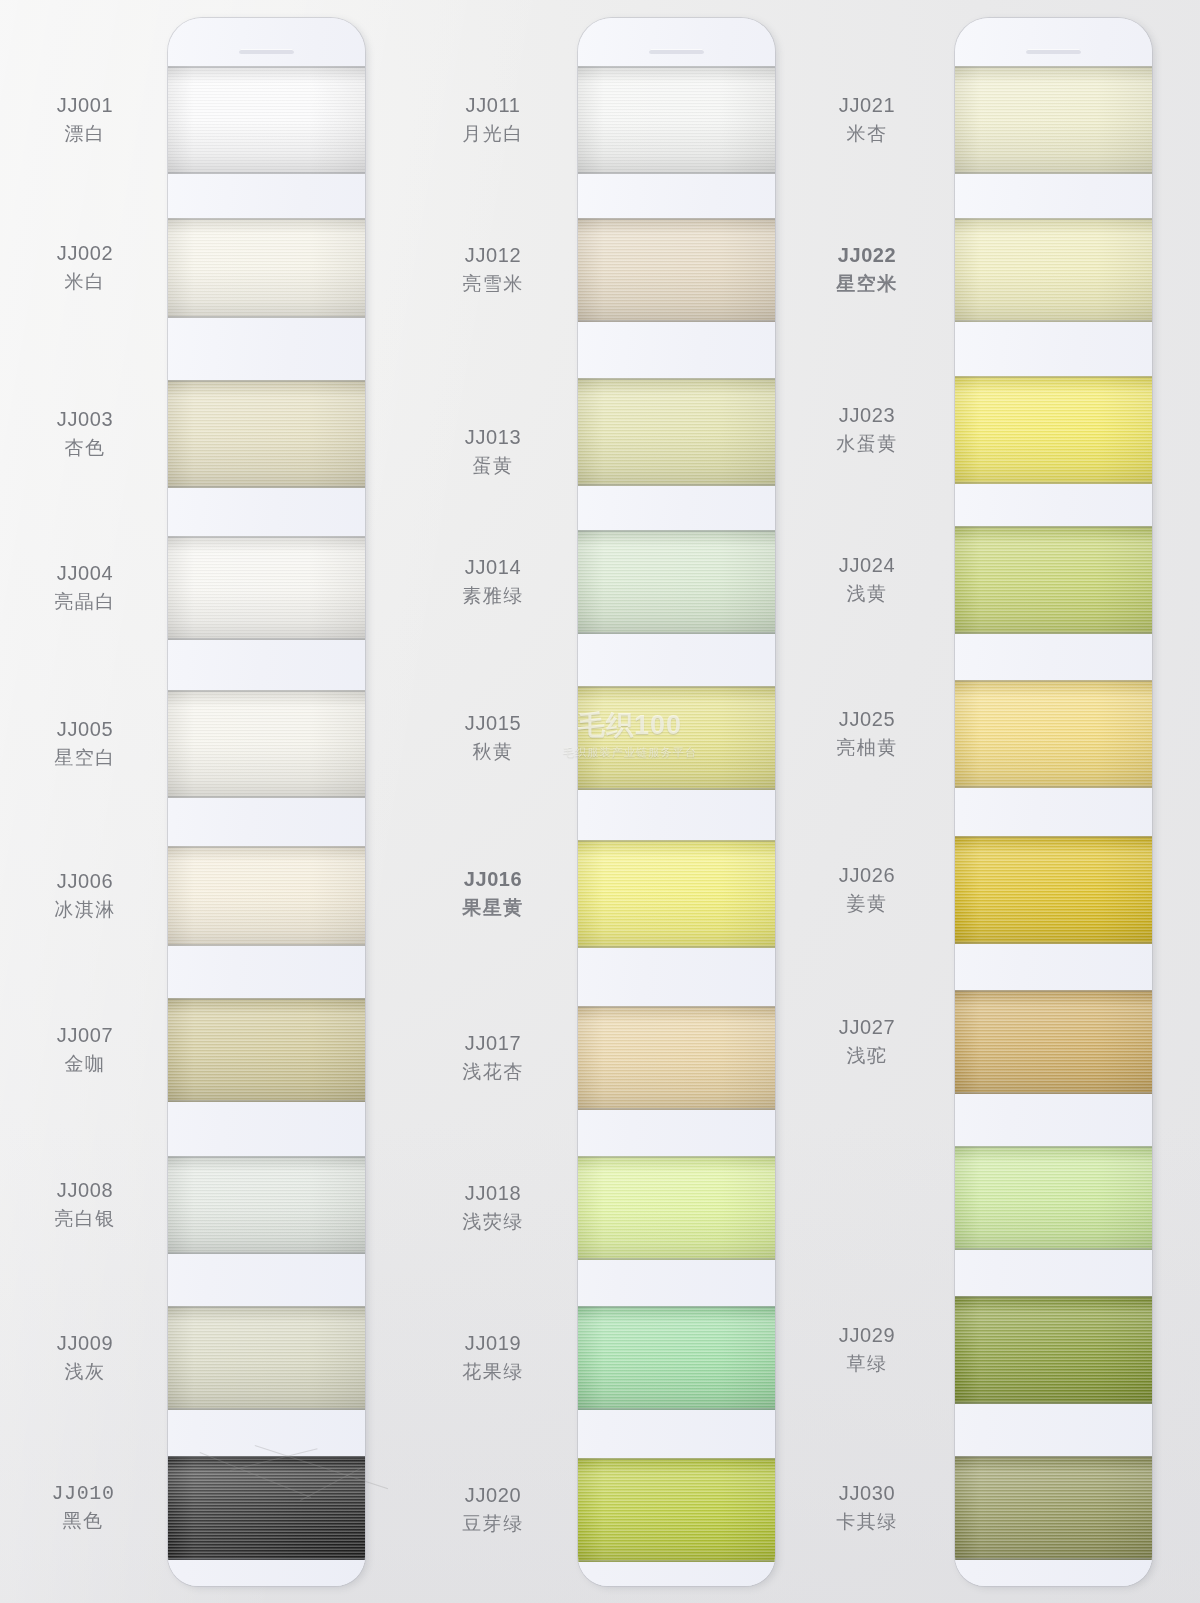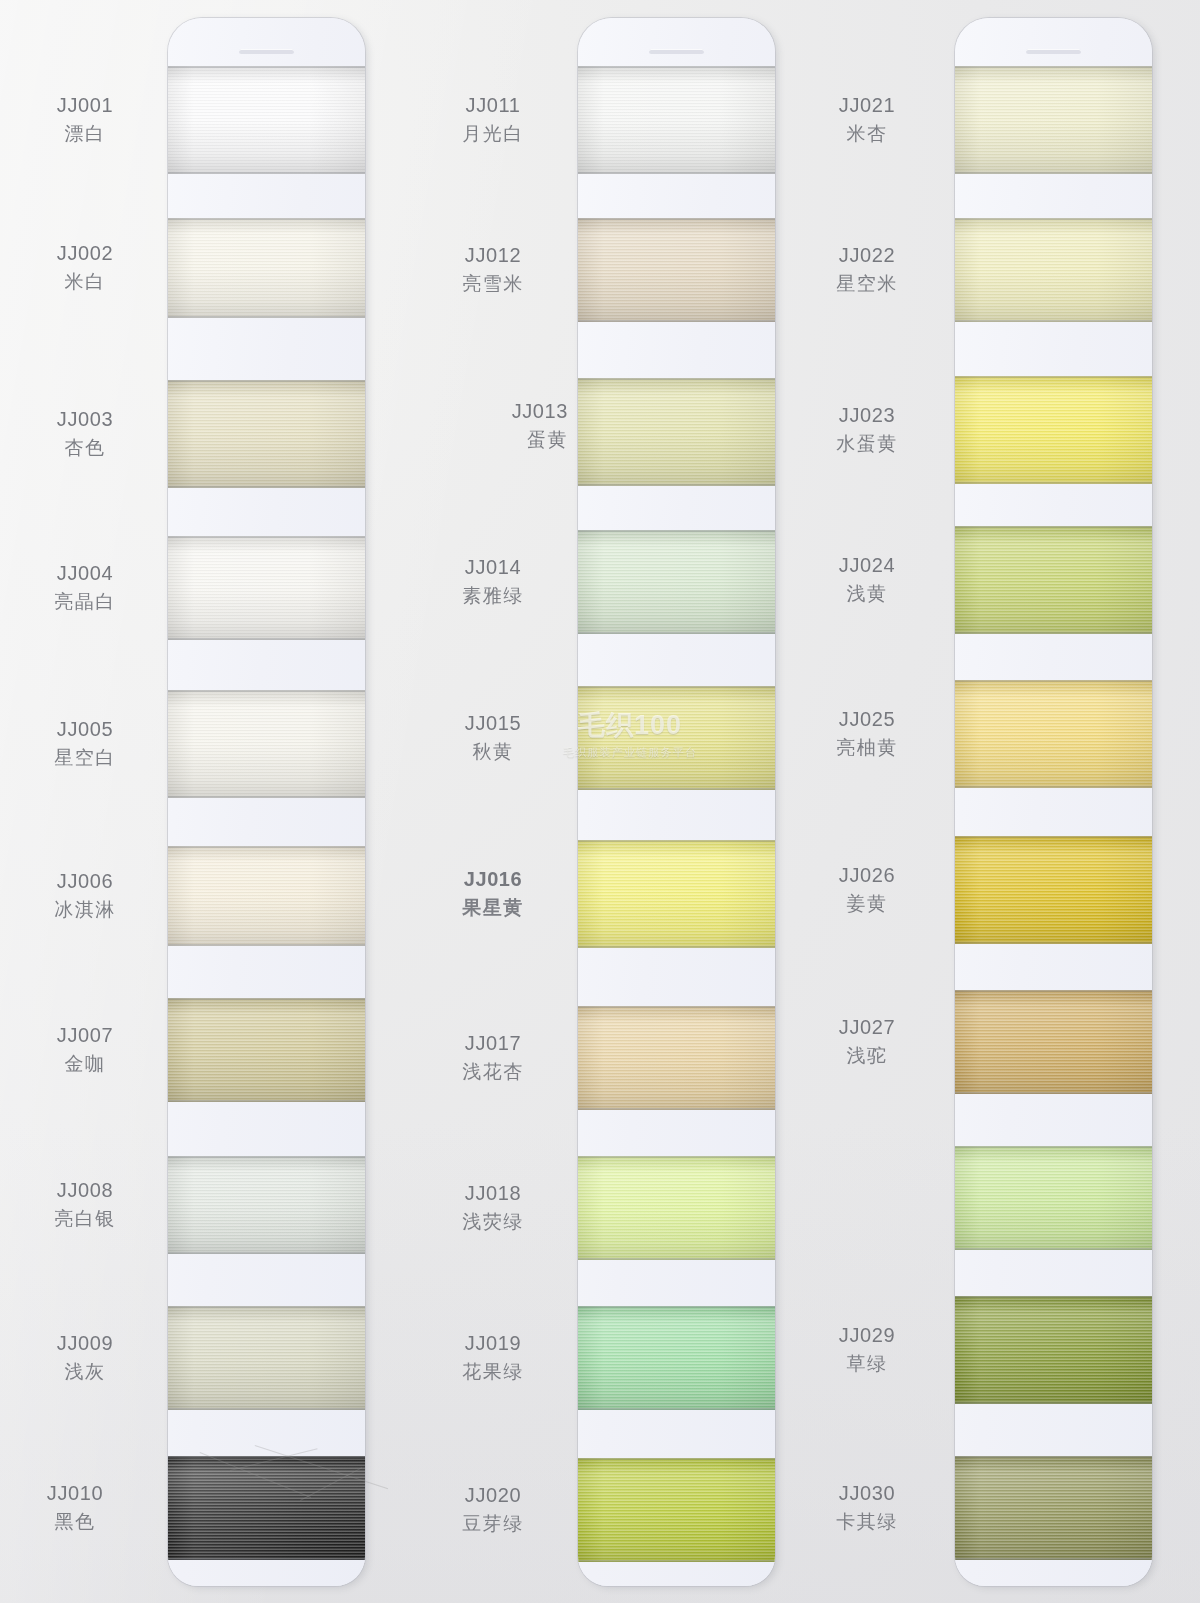--- a/index.html
+++ b/index.html
@@ -384,33 +384,33 @@
       <div class="cn">金咖</div>
     </div>
     <div class="label" style="left: 10px; top: 1178px;">
       <div class="code">JJ008</div>
       <div class="cn">亮白银</div>
     </div>
     <div class="label" style="left: 10px; top: 1331px;">
       <div class="code">JJ009</div>
       <div class="cn">浅灰</div>
     </div>
-    <div class="label" style="left: 0; top: 1481px;">
+    <div class="label" style="left: 8px; top: 1481px; font-family: Liberation Mono, monospace;">
       <div class="code">JJ010</div>
       <div class="cn">黑色</div>
     </div>
     <div class="label" style="left: 418px; top: 93px;">
       <div class="code">JJ011</div>
       <div class="cn">月光白</div>
     </div>
     <div class="label" style="left: 418px; top: 243px;">
       <div class="code">JJ012</div>
       <div class="cn">亮雪米</div>
     </div>
-    <div class="label" style="left: 418px; top: 399px; text-align: right;">
+    <div class="label" style="left: 418px; top: 425px;">
       <div class="code">JJ013</div>
       <div class="cn">蛋黄</div>
     </div>
     <div class="label" style="left: 418px; top: 555px;">
       <div class="code">JJ014</div>
       <div class="cn">素雅绿</div>
     </div>
     <div class="label" style="left: 418px; top: 711px;">
       <div class="code">JJ015</div>
       <div class="cn">秋黄</div>
@@ -432,21 +432,21 @@
       <div class="cn">花果绿</div>
     </div>
     <div class="label" style="left: 418px; top: 1483px;">
       <div class="code">JJ020</div>
       <div class="cn">豆芽绿</div>
     </div>
     <div class="label" style="left: 792px; top: 93px;">
       <div class="code">JJ021</div>
       <div class="cn">米杏</div>
     </div>
-    <div class="label" style="left: 792px; top: 243px;">
+    <div class="label" style="left: 792px; top: 243px; font-weight: bold;">
       <div class="code">JJ022</div>
       <div class="cn">星空米</div>
     </div>
     <div class="label" style="left: 792px; top: 403px;">
       <div class="code">JJ023</div>
       <div class="cn">水蛋黄</div>
     </div>
     <div class="label" style="left: 792px; top: 553px;">
       <div class="code">JJ024</div>
       <div class="cn">浅黄</div>

